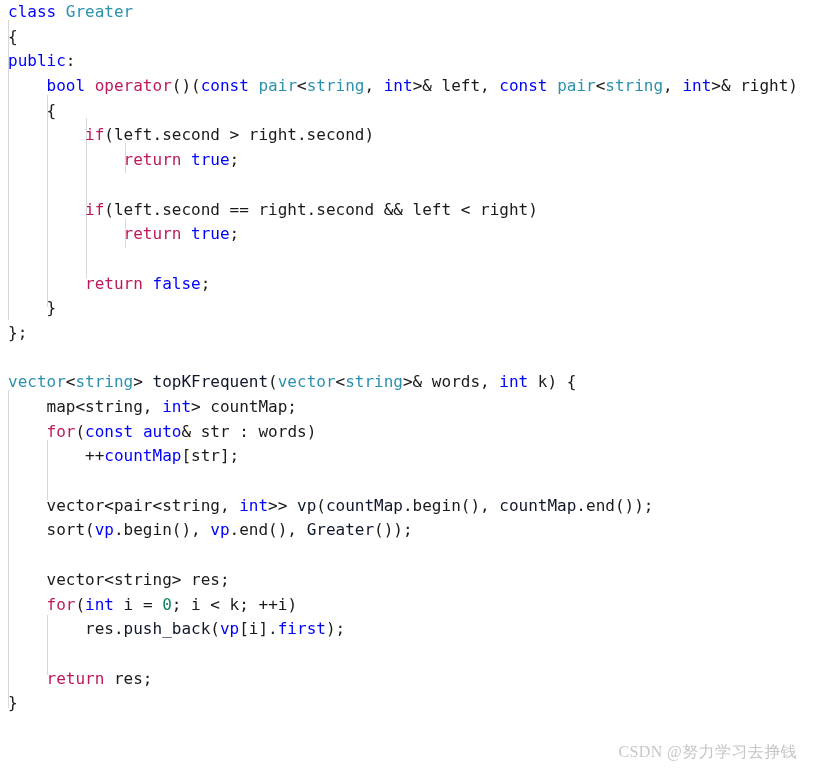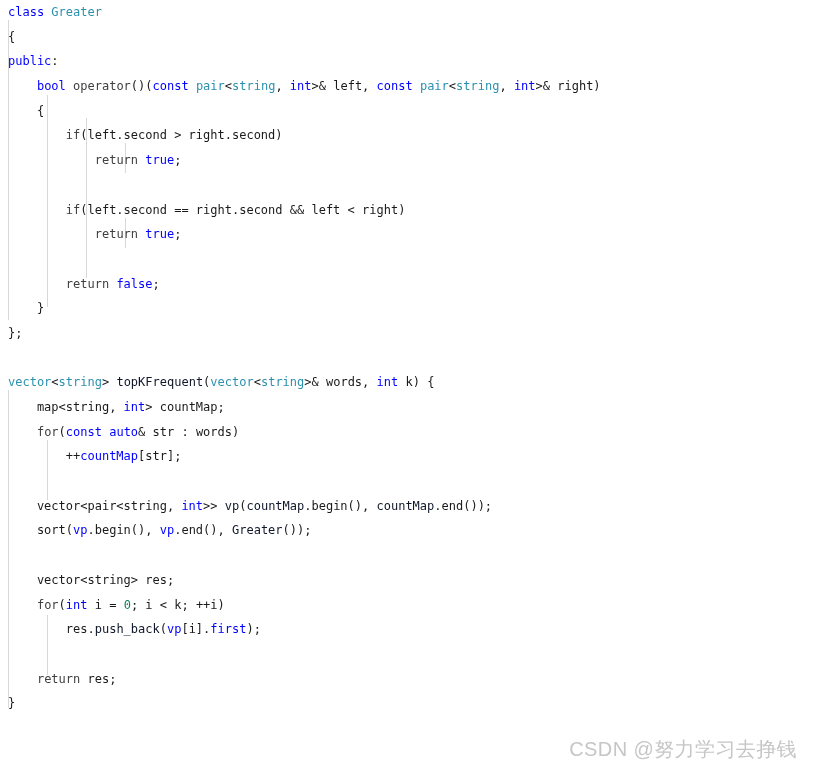--- a/index.html
+++ b/index.html
@@ -22,21 +22,21 @@
     background: #ffffff;
     padding: 0;
   }
 
   .code-lines {
     position: relative;
     margin: 0;
     padding: 0;
     list-style: none;
     font-family: "DejaVu Sans Mono", "Liberation Mono", monospace;
-    font-size: 12px;
+    font-size: 16px;
     line-height: 24.7px;
     white-space: pre;
     color: #1a1a1a;
   }
 
   .code-line {
     height: 24.7px;
     white-space: pre;
     position: relative;
     padding-left: 8px;
@@ -53,32 +53,32 @@
   }
   .guide {
     position: absolute;
     width: 1px;
     background: #d8d8d8;
   }
 
   
   .tk-kw    { color: #0000ff; }  
   .tk-type  { color: #2b91af; }  
-  .tk-ctrl  { color: #404040; }  
+  .tk-ctrl  { color: #be185d; }  
   .tk-fn    { color: #0f172a; }  
   .tk-var   { color: #0000ff; }  
   .tk-num   { color: #098658; }  
   .tk-plain { color: #1a1a1a; }
 
   #watermark {
     position: absolute;
     right: 18px;
     bottom: 14px;
-    font-family: Liberation Sans, sans-serif;
-    font-size: 20px;
+    font-family: Liberation Serif, serif;
+    font-size: 16px;
     color: #c6c6c6;
     letter-spacing: 0.4px;
     white-space: nowrap;
   }
 </style>
 </head>
 <body>
 
 <div id="code-view">
 

